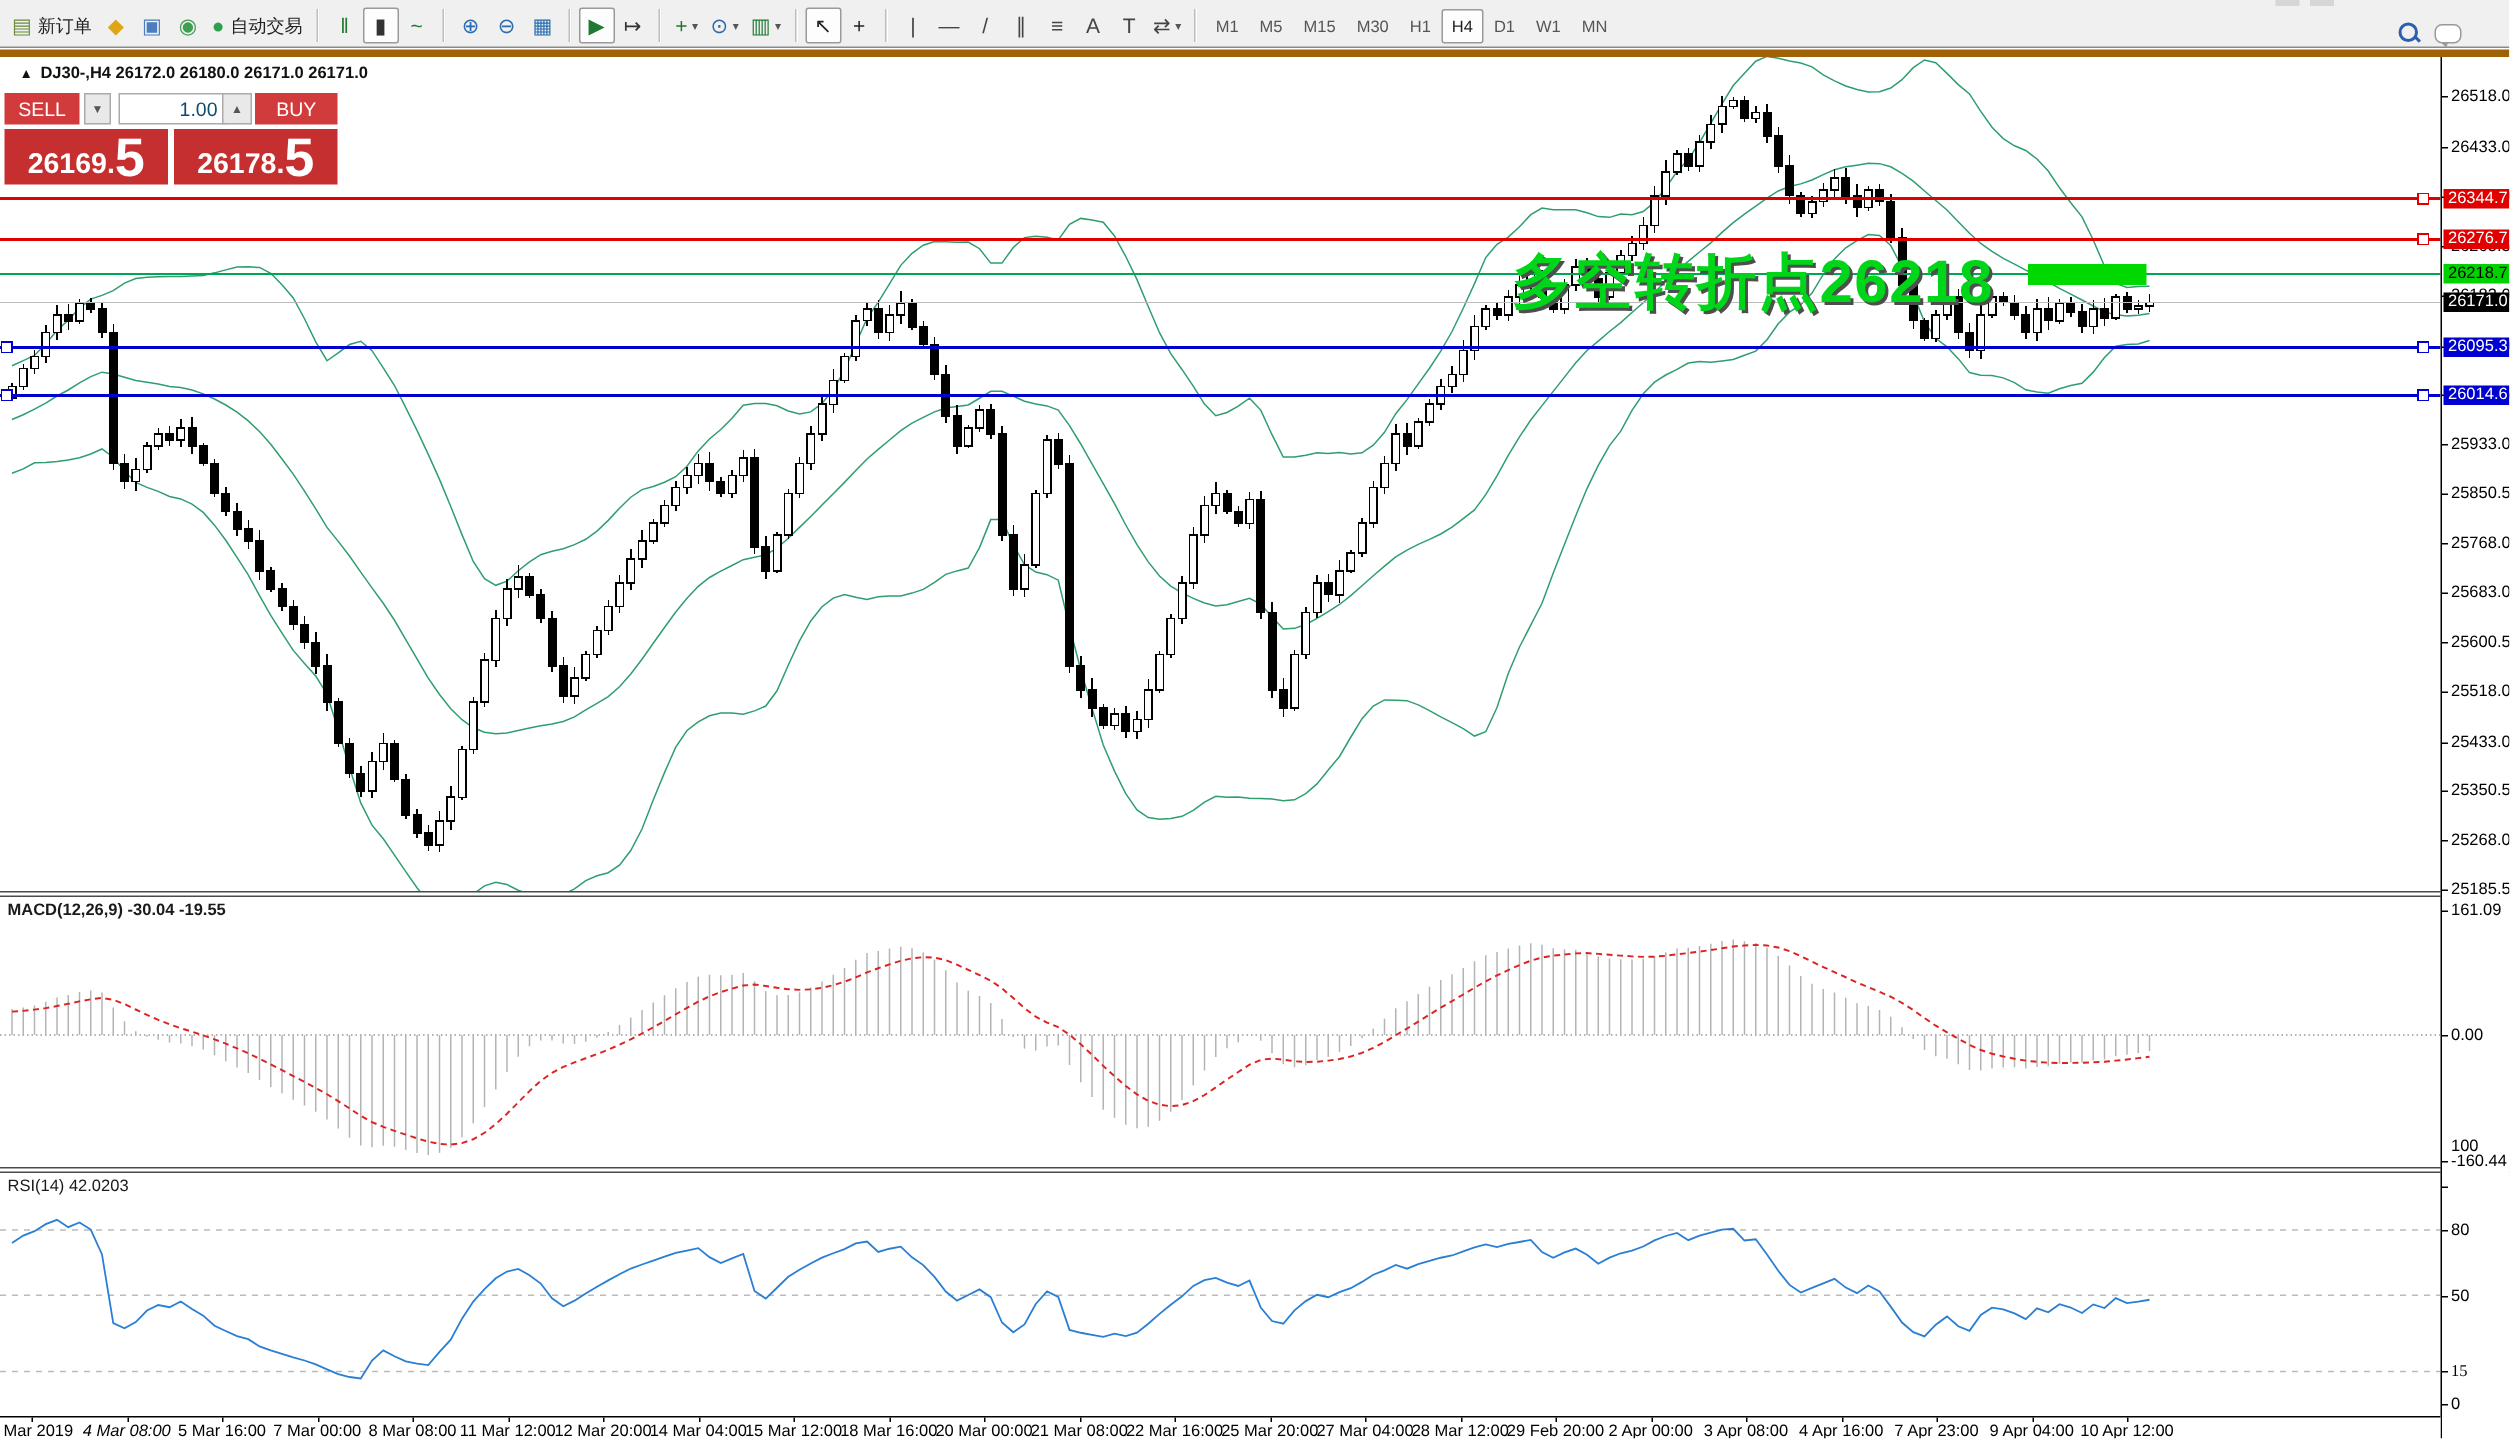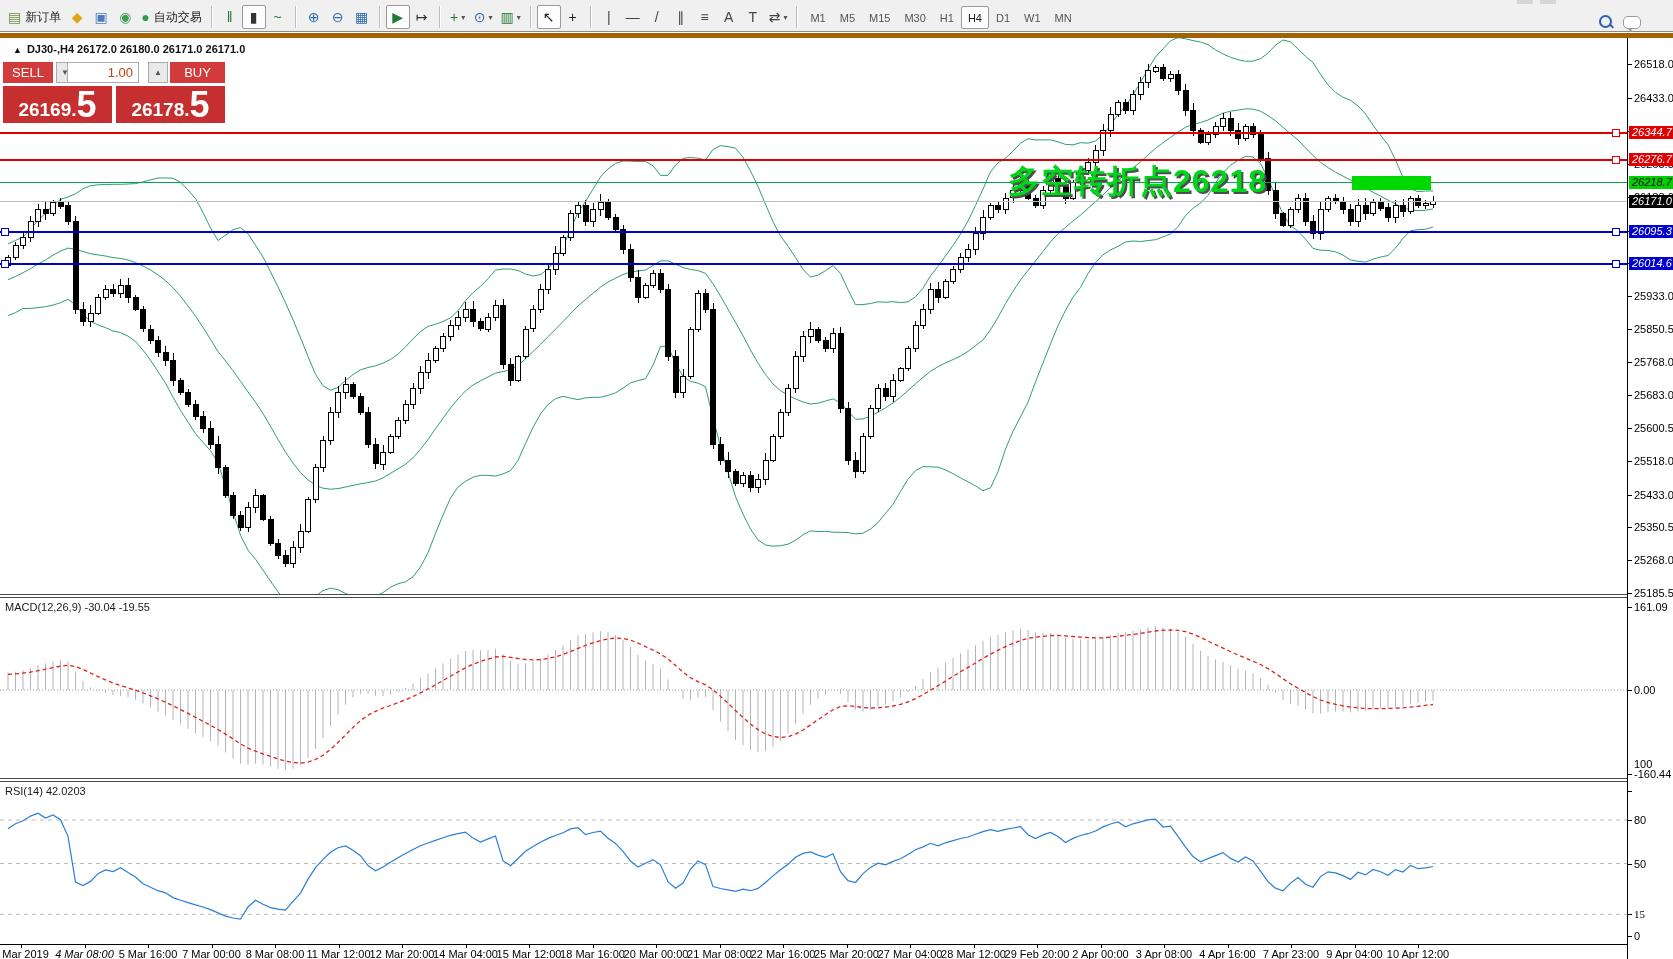--- a/index.html
+++ b/index.html
@@ -29,52 +29,52 @@
   
   #chart{position:absolute;left:0;top:33px;width:1673px;height:926px;background:#fff;border-top:5px solid #a16207;box-sizing:border-box;}
   #svg-main,#svg-macd,#svg-rsi{position:absolute;left:0;overflow:hidden;}
   #svg-main{top:0;}
   #svg-macd{top:560px;}
   #svg-rsi{top:744px;}
   .pane-sep{position:absolute;left:0;width:1673px;height:4px;background:#fff;
     border-top:1px solid #4a4a4a;border-bottom:1px solid #4a4a4a;box-sizing:border-box;}
   #sep1{top:556px;} #sep2{top:740px;}
   .pane-label{position:absolute;left:5px;font-size:11px;color:#1a1a1a;white-space:nowrap;}
-  #macd-label{top:563px;} #rsi-label{top:747px;}
+  #macd-label{top:563px;font-weight:bold;} #rsi-label{top:747px;}
   
   #price-axis{position:absolute;left:1627px;top:0;width:46px;height:926px;border-left:1px solid #000;box-sizing:border-box;background:#fff;}
   .ax-tick{position:absolute;left:0;width:4px;height:1px;background:#000;}
   .ax-lab{position:absolute;left:6px;font-size:11px;color:#000;white-space:nowrap;}
   .ax-badge{position:absolute;left:1px;width:44px;height:13px;font-size:11px;line-height:13px;
-    padding-left:3px;box-sizing:border-box;white-space:nowrap;font-style:italic;}
+    padding-left:3px;box-sizing:border-box;white-space:nowrap;}
   
   #time-axis{position:absolute;left:0;top:906px;width:1627px;height:20px;border-top:1px solid #000;background:#fff;}
   .t-lab{position:absolute;top:3px;font-size:11px;color:#000;transform:translateX(-50%);white-space:nowrap;}
   .t-tick{position:absolute;top:0;width:1px;height:3px;background:#000;}
   #bottom-strip{position:absolute;left:0;top:921px;width:1673px;height:5px;background:#ececec;border-top:1px solid #d0d0d0;box-sizing:border-box;}
   
   #sym-title{position:absolute;left:13px;top:5px;font-size:11px;font-weight:bold;color:#111;white-space:nowrap;}
   #sym-title .tri{font-size:9px;margin-right:5px;}
   #quote-panel{position:absolute;left:3px;top:22px;width:222px;height:64px;}
   .qp-btn{position:absolute;background:#d23b3b;color:#fff;font-size:13px;display:flex;align-items:center;justify-content:center;}
   #sell-btn{left:0;top:2px;width:50px;height:21px;}
   #buy-btn{left:167px;top:2px;width:55px;height:21px;}
   .vol-arrow{position:absolute;top:2px;width:18px;height:21px;background:#e9e9e9;border:1px solid #ababab;
     box-sizing:border-box;color:#555;font-size:8px;display:flex;align-items:center;justify-content:center;}
   #vol-down{left:53px;} #vol-up{left:145px;width:20px;}
-  #vol-box{position:absolute;left:64px;top:2px;width:72px;height:21px;background:#fff;border:1px solid #ababab;
-    box-sizing:border-box;font-size:13px;line-height:19px;text-align:right;padding-right:5px;color:#c2410c;}
+  #vol-box{position:absolute;left:76px;top:2px;width:72px;height:21px;background:#fff;border:1px solid #ababab;
+    box-sizing:border-box;font-size:13px;line-height:19px;text-align:right;padding-right:5px;color:#0c4a6e;}
   .px-box{position:absolute;top:26px;width:109px;height:37px;background:#c62f2f;color:#fff;
     display:flex;align-items:baseline;justify-content:center;}
   #sell-px{left:0;} #buy-px{left:113px;}
   .px-main{font-size:19px;font-weight:bold;align-self:center;margin-top:10px;}
   .px-dot{font-size:19px;font-weight:bold;align-self:center;margin-top:10px;}
   .px-big{font-size:36px;font-weight:bold;align-self:center;}
   
-  #annotation{position:absolute;left:1008px;top:122px;font-size:32px;font-weight:bold;color:#00d619;
+  #annotation{position:absolute;left:1008px;top:122px;font-size:40px;font-weight:bold;color:#00d619;
     text-shadow:2px 2px 0 #4e4e4e;letter-spacing:1px;white-space:nowrap;}
   #hl-bar{position:absolute;left:1352px;top:138px;width:79px;height:14px;background:#00d900;}
 </style>
 </head>
 <body>
 
 <div id="app">
 
   <div id="toolbar">
     <span id="tb-items" style="display:flex;align-items:center;">

